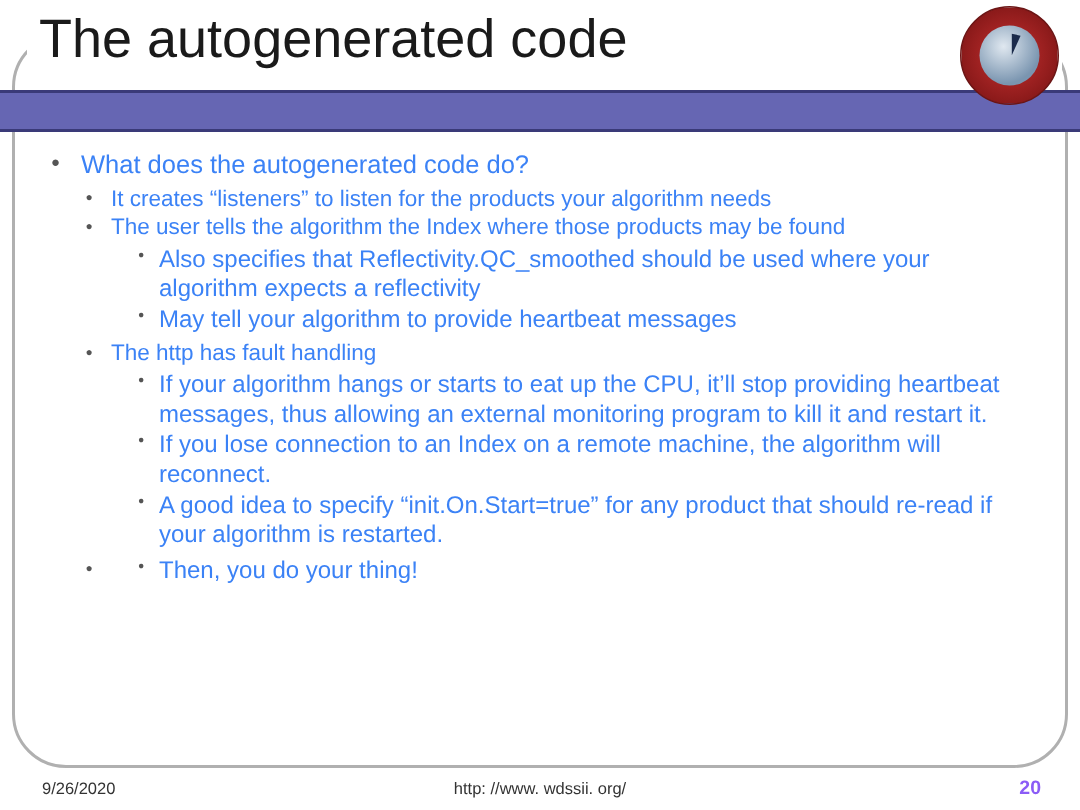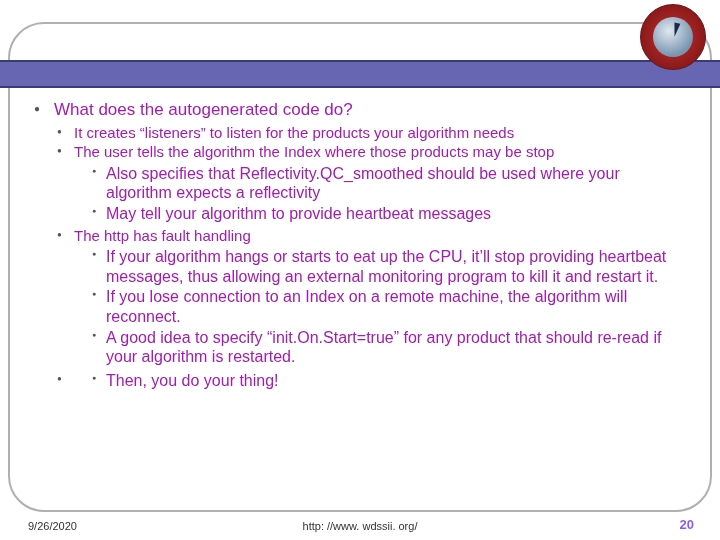--- a/index.html
+++ b/index.html
@@ -81,21 +81,21 @@
     border-top: 14px solid #1a2a4a;
     transform: rotate(12deg);
   }
   .content {
     position: absolute;
     left: 34px;
     top: 100px;
     width: 654px;
     z-index: 2;
     font-size: 13.5px;
-    color: #a21caf;
+    color: #3b82f6;
   }
   ul { list-style: none; }
   .l1 > li { position: relative; padding-left: 20px; margin-bottom: 2px; font-size: 17px; }
   .l1 > li::before { content: "●"; position: absolute; left: 0; top: 3px; font-size: 10px; color: #555; }
   .l2 { margin-top: 4px; }
   .l2 > li { position: relative; padding-left: 20px; margin-bottom: 1px; font-size: 15px; line-height: 1.22; }
   .l2 > li::before { content: "●"; position: absolute; left: 3px; top: 3px; font-size: 8px; color: #555; }
   .l3 { margin-top: 2px; margin-bottom: 4px; padding-left: 16px; }
   .l3 > li { position: relative; padding-left: 16px; margin-bottom: 1px; font-size: 16px; line-height: 1.22; }
   .l3 > li::before { content: "●"; position: absolute; left: 2px; top: 3px; font-size: 7px; color: #555; }
@@ -112,39 +112,42 @@
   .footer .url  { position: absolute; left: 0; right: 0; bottom: 0; text-align: center; }
   .footer .num  { position: absolute; right: 26px; bottom: 0; font-weight: bold; color: #8b5cf6; font-size: 13px; }
 </style>
 </head>
 <body>
 
 <div class="slide">
 
   <div class="rounded-frame"></div>
 
+  <div class="title-area">
+    <h1 class="title">The autogenerated code</h1>
+  </div>
 
   <div class="purple-bar"></div>
 
   <div class="logo" title="NSSL National Severe Storms Laboratory">
     <div class="logo-outer">
       <div class="logo-inner">
         <div class="logo-bolt"></div>
       </div>
     </div>
   </div>
 
   <div class="content">
     <ul class="l1">
       <li>
         <span>What does the autogenerated code do?</span>
         <ul class="l2">
           <li><span>It creates “listeners” to listen for the products your algorithm needs</span></li>
           <li>
-            <span>The user tells the algorithm the Index where those products may be stop</span>
+            <span>The user tells the algorithm the Index where those products may be found</span>
             <ul class="l3">
               <li><span>Also specifies that Reflectivity.QC_smoothed should be used where your algorithm expects a reflectivity</span></li>
               <li><span>May tell your algorithm to provide heartbeat messages</span></li>
             </ul>
           </li>
           <li>
             <span>The http has fault handling</span>
             <ul class="l3">
               <li><span>If your algorithm hangs or starts to eat up the CPU, it’ll stop providing heartbeat messages, thus allowing an external monitoring program to kill it and restart it.</span></li>
               <li><span>If you lose connection to an Index on a remote machine, the algorithm will reconnect.</span></li>

